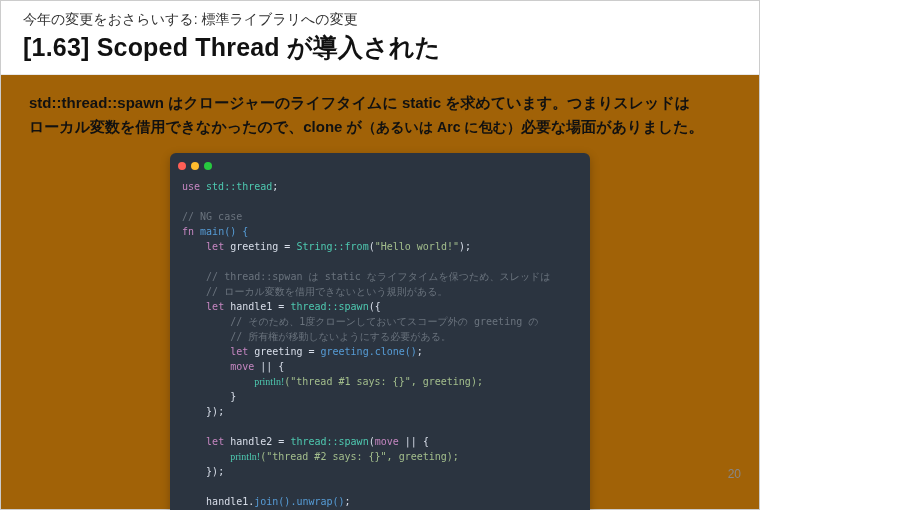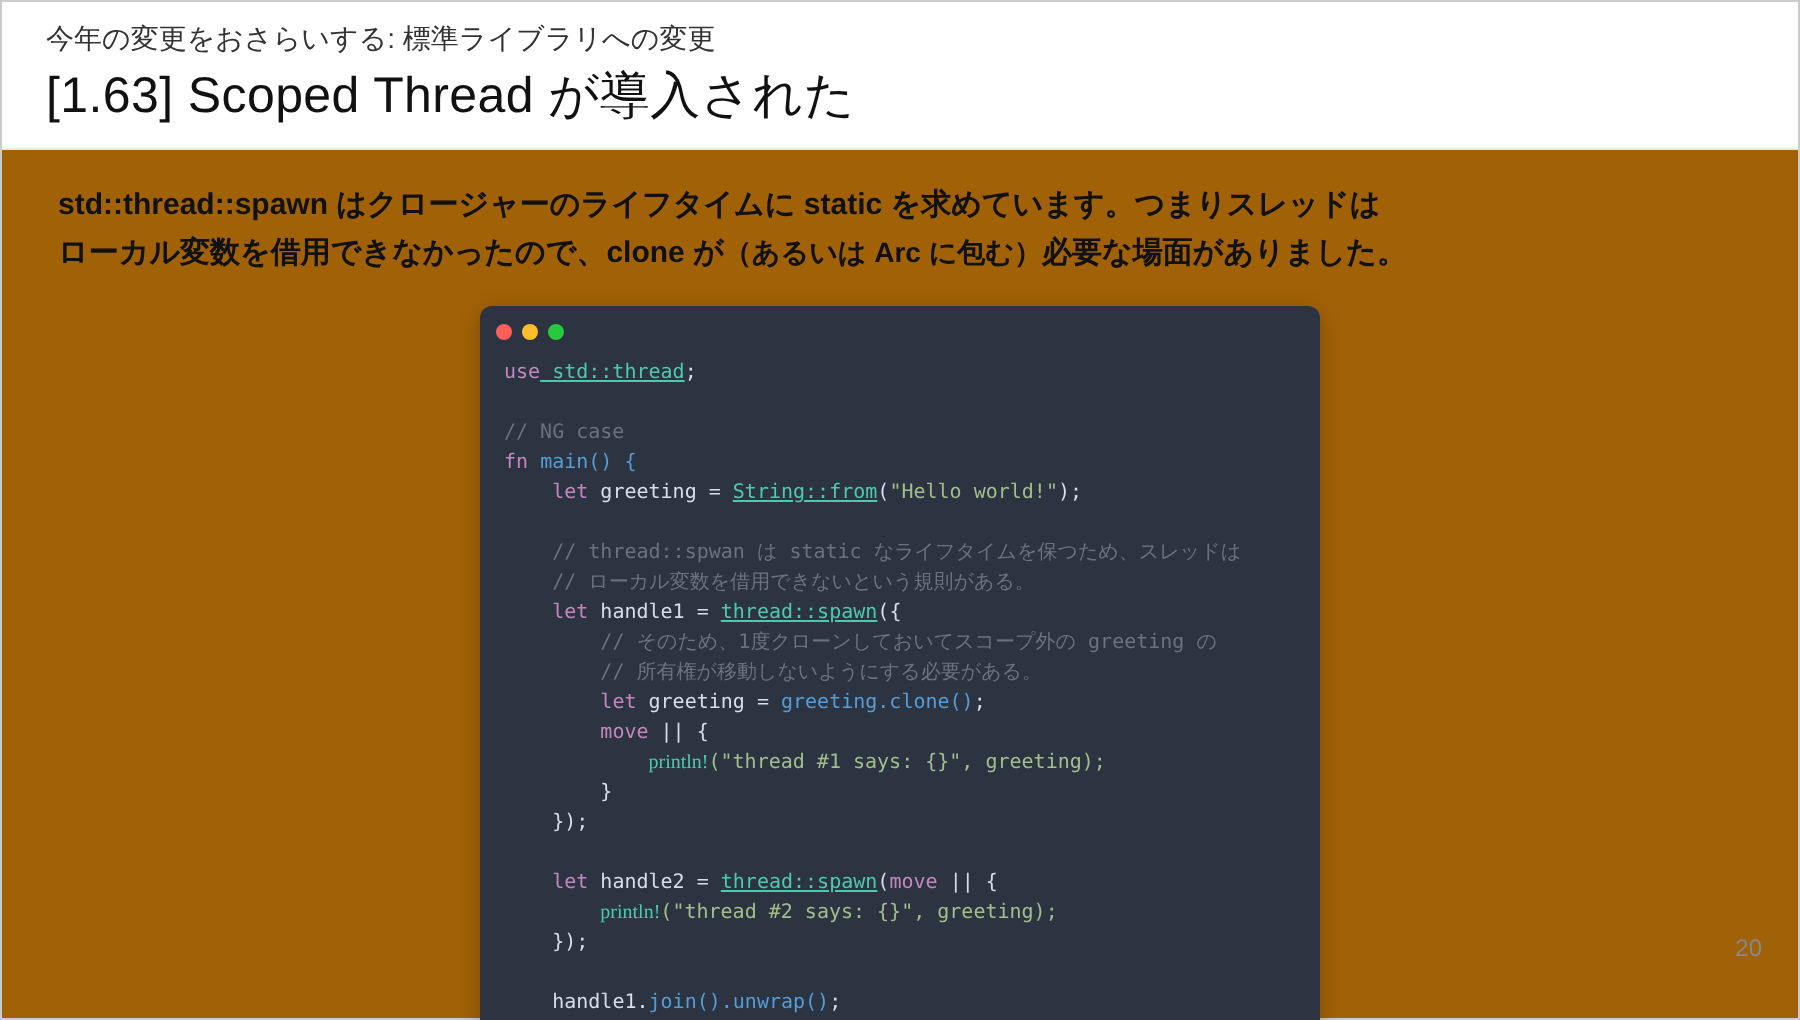--- a/index.html
+++ b/index.html
@@ -1,30 +1,30 @@
 <!DOCTYPE html>
 <html><head>
 <meta charset="utf-8">
 <style>
   * { margin: 0; padding: 0; box-sizing: border-box; }
   html, body { width: 900px; height: 510px; font-family: "Hiragino Sans", "Meiryo", sans-serif; background: #fff; }
-  .slide { width: 900px; height: 510px; border: 1px solid #ccc; position: relative; background: #fff; }
+  .slide { width: 760px; height: 510px; border: 1px solid #ccc; position: relative; background: #fff; }
   .header { padding: 10px 22px 10px 22px; border-bottom: 1px solid #e8e8e8; }
   .subtitle { font-size: 14px; color: #333; font-weight: 400; margin-bottom: 2px; }
-  .title { font-size: 25px; font-weight: 400; color: #111; letter-spacing: .2px; }
+  .title { font-size: 25px; font-weight: 700; color: #111; letter-spacing: .2px; }
   .body { background: #a16207; width: 100%; height: calc(100% - 74px); padding: 16px 28px 10px 28px; }
   .desc { font-size: 15px; font-weight: 700; color: #111; line-height: 1.6; }
   .desc .small { font-size: 14px; font-weight: 600; }
   .codewin { width: 420px; margin: 14px auto 0 auto; background: #2b3440; border-radius: 6px; box-shadow: 0 3px 10px rgba(0,0,0,.25); }
   .codehead { height: 20px; padding: 6px 8px 0 8px; display: flex; gap: 5px; align-items: center; }
   .dot { width: 8px; height: 8px; border-radius: 50%; }
   .dot.r { background: #ff5f56; } .dot.y { background: #ffbd2e; } .dot.g { background: #27c93f; }
   .code { padding: 6px 12px 12px 12px; font-family: "Menlo","Consolas",monospace; font-size: 10px; line-height: 1.5; color: #d8dee9; white-space: pre; }
   .kw { color: #c586c0; }      
-  .ty { color: #4ec9b0; text-decoration: underline; }      
+  .ty { color: #4ec9b0; }      
   .fnname { color: #569cd6; }  
   .st { color: #a3be8c; }      
   .cm { color: #6a737d; }      
   .id { color: #d8dee9; }
   .mac { color: #4ec9b0; font-family: Liberation Serif, serif; }     
   .pnum { position: absolute; right: 18px; bottom: 28px; font-size: 12px; color: #888; }
 </style>
 </head>
 <body>
 

